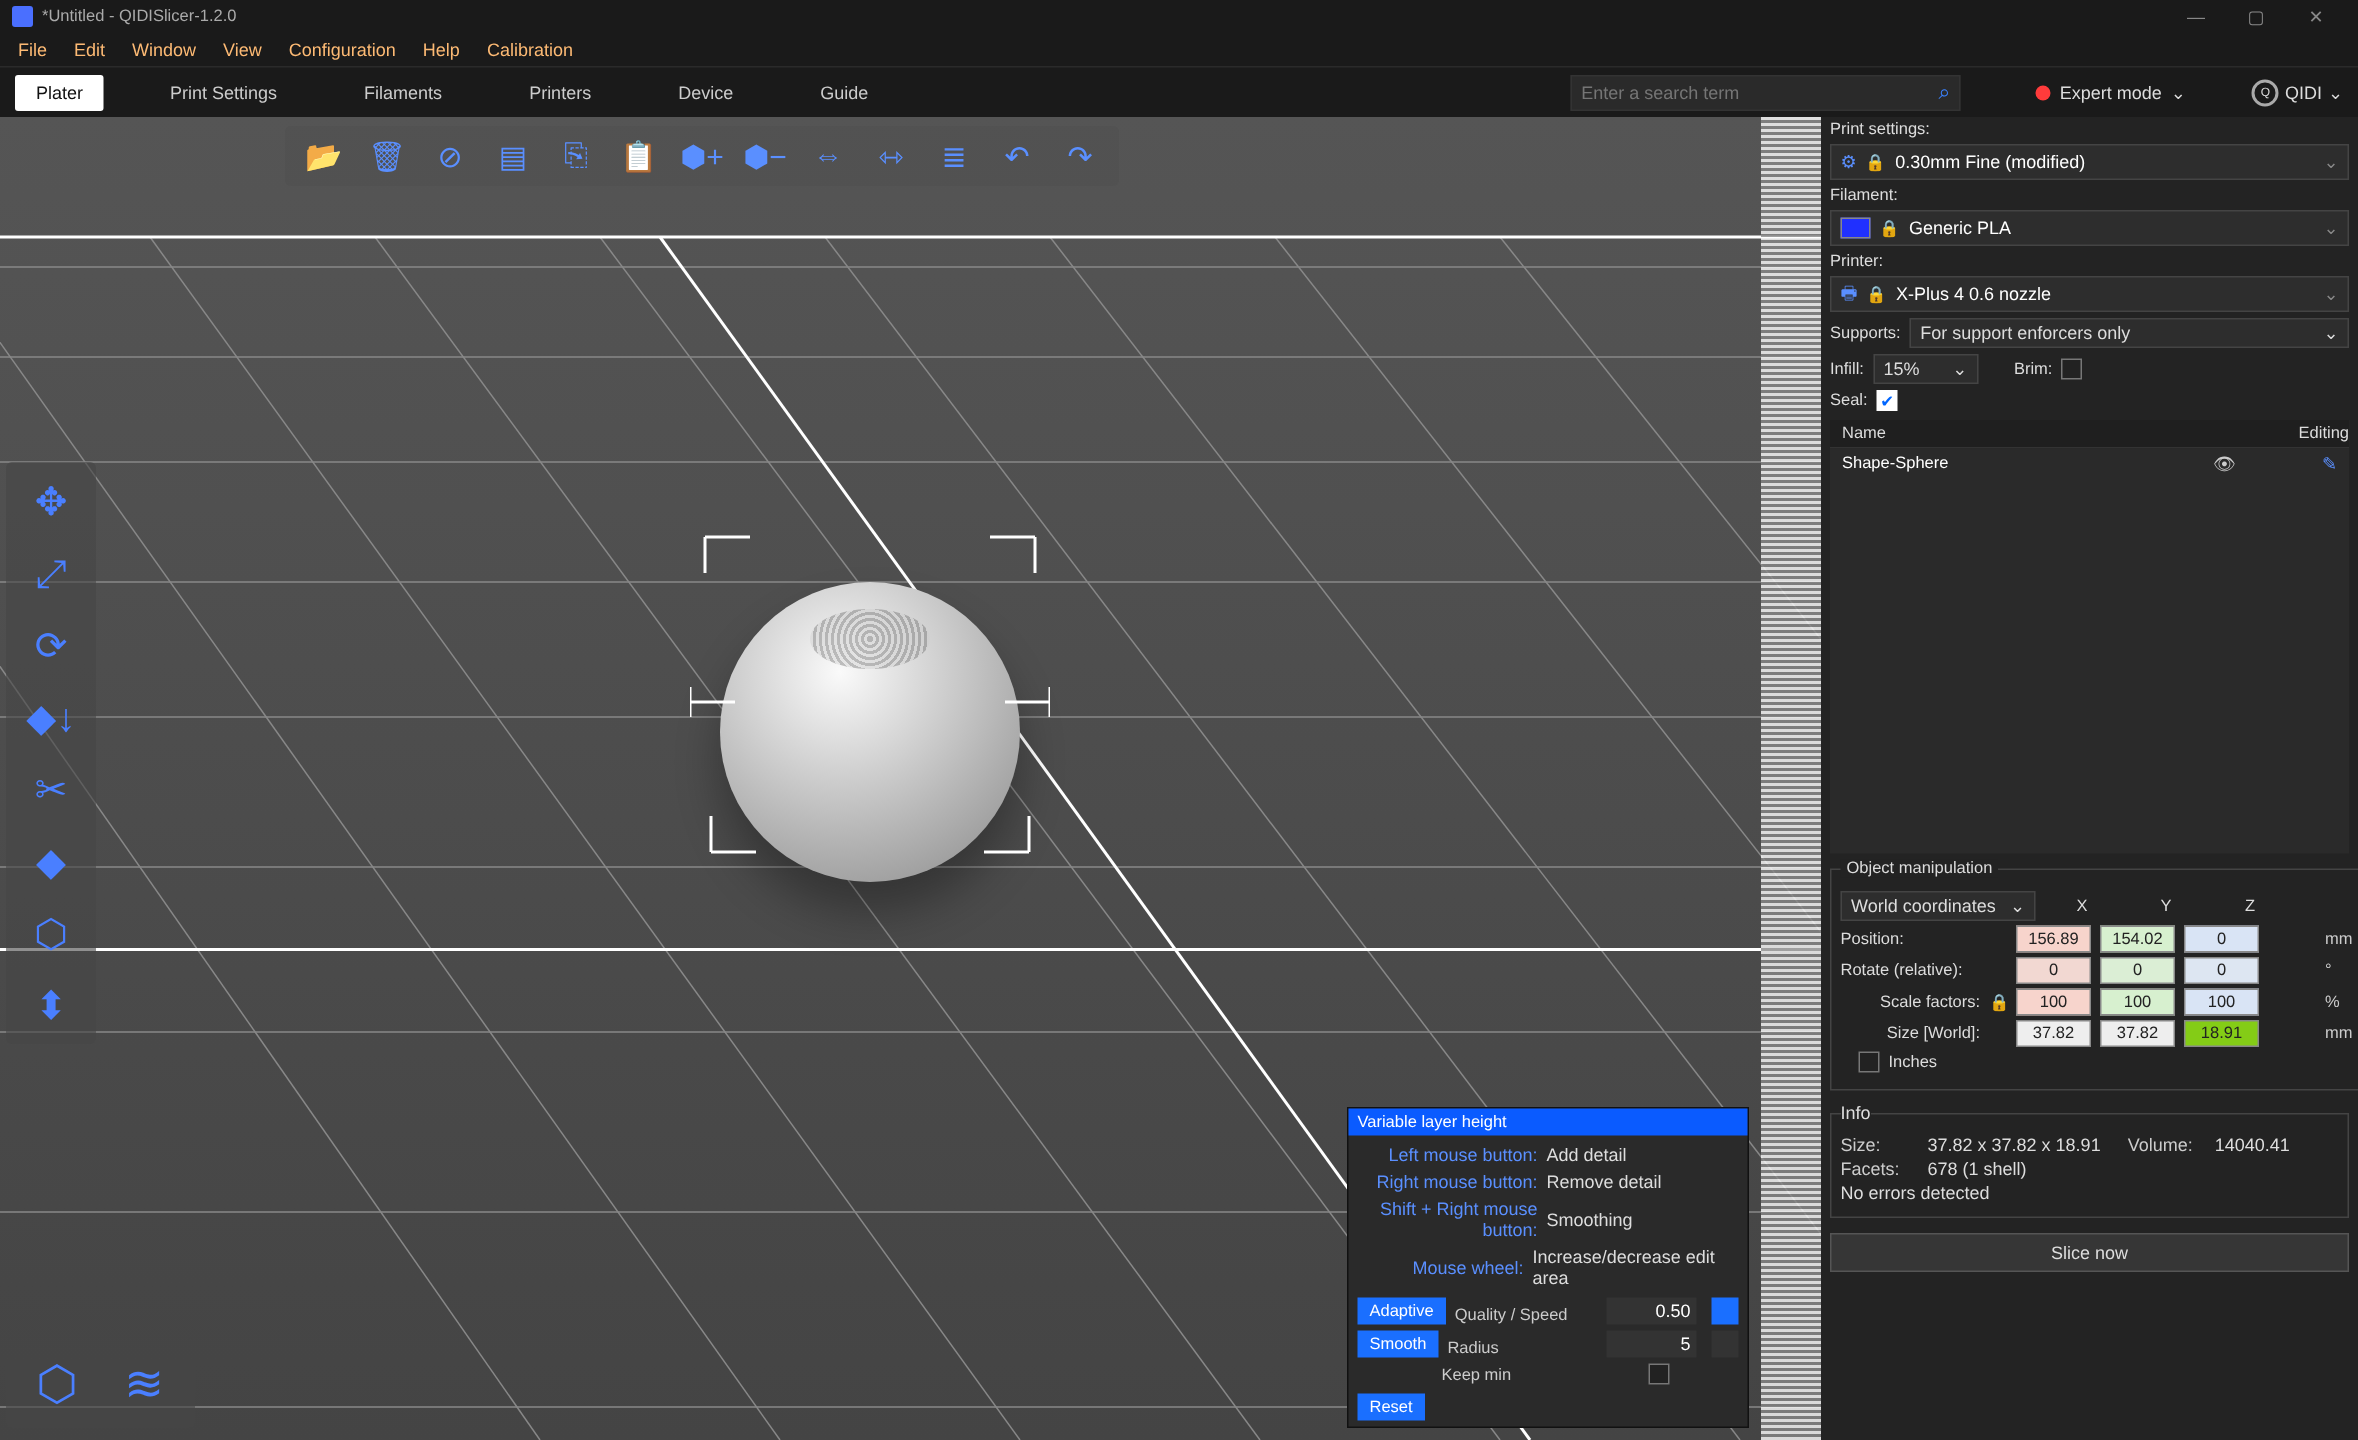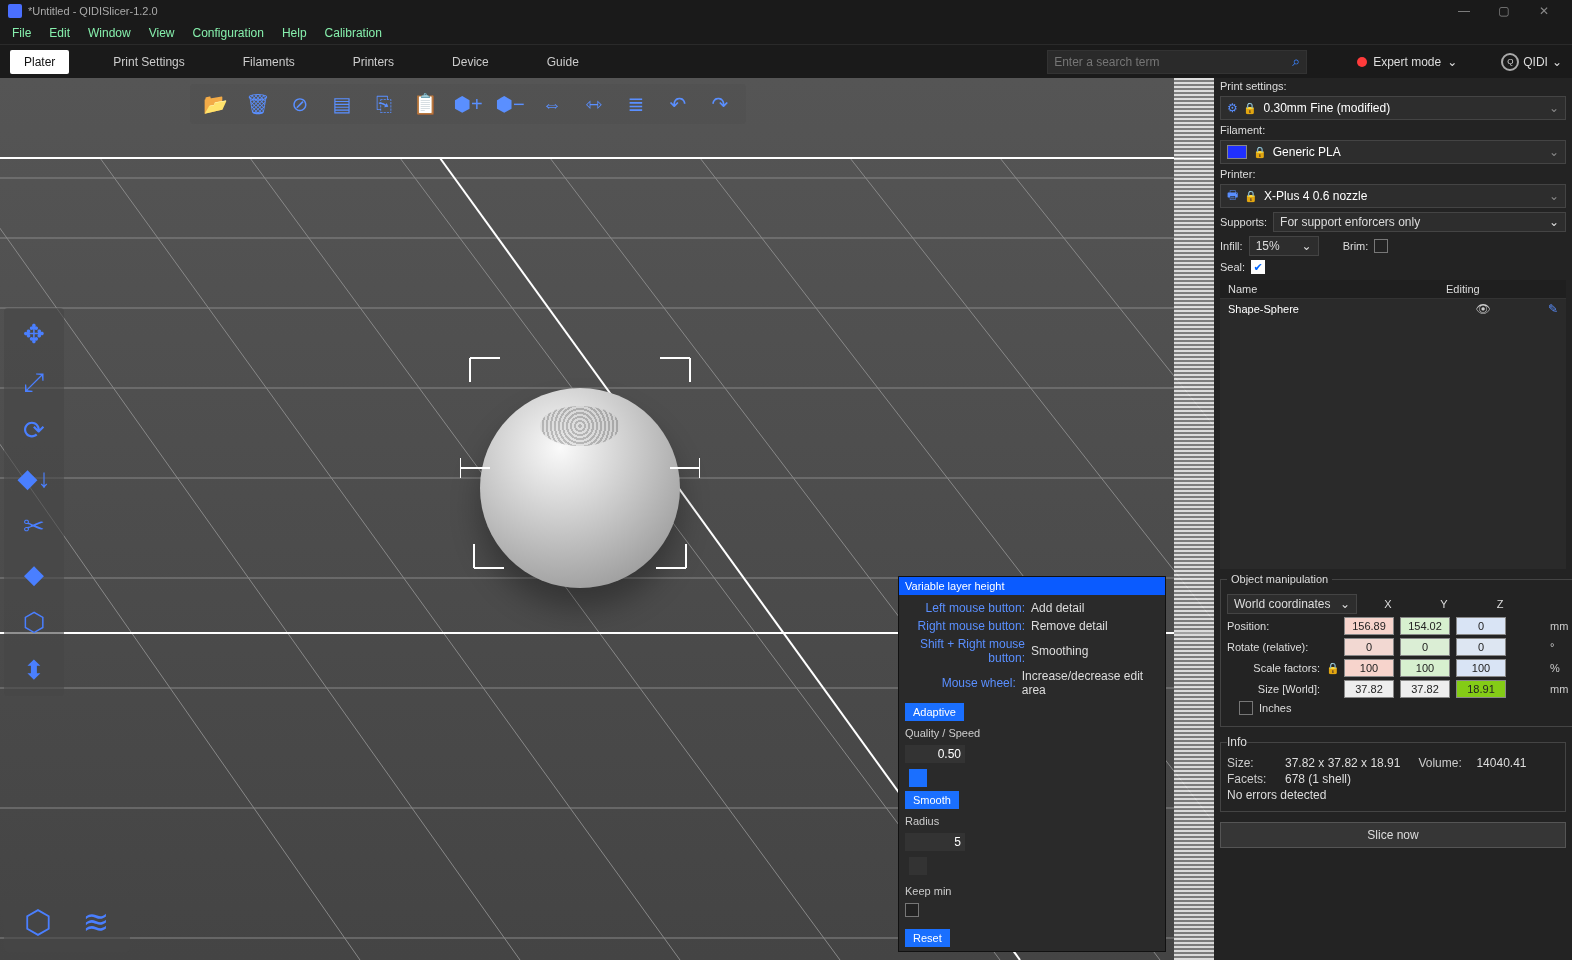--- a/index.html
+++ b/index.html
@@ -6,21 +6,21 @@
 body { background:#2a2a2a; width:1572px; height:960px; overflow:hidden; user-select:none; }
 
 
 .titlebar { height:22px; background:#1a1a1a; display:flex; align-items:center; padding:0 8px; }
 .titlebar .appicon { width:14px; height:14px; background:#4a6fff; border-radius:2px; margin-right:6px; }
 .titlebar .title { flex:1; font-size:11px; color:#aaa; }
 .titlebar .winbtn { width:40px; text-align:center; color:#888; font-size:12px; }
 
 
 .menubar { height:22px; background:#1a1a1a; display:flex; align-items:center; padding:0 4px; gap:2px; }
-.menubar .m { padding:2px 8px; color:#86efac; font-size:12px; }
+.menubar .m { padding:2px 8px; color:#fdba74; font-size:12px; }
 
 
 .tabsrow { height:34px; background:#1a1a1a; display:flex; align-items:center; padding:0 10px; gap:30px; border-top:1px solid #2a2a2a; }
 .tabsrow .tab { padding:5px 14px; color:#ccc; font-size:12px; }
 .tabsrow .tab.active { background:#fff; color:#111; border-radius:2px; }
 .tabsrow .spacer { flex:1; }
 .searchwrap { width:260px; height:24px; background:#2a2a2a; display:flex; align-items:center; padding:0 6px; border:1px solid #333; }
 .searchwrap input { flex:1; background:transparent; border:none; color:#aaa; font-size:12px; outline:none; }
 .searchwrap .sicon { color:#3a82ff; font-size:14px; }
 .expert { display:flex; align-items:center; gap:6px; color:#ccc; margin-left:20px; }
@@ -56,21 +56,21 @@
 
 .layerstrip { position:absolute; top:0; right:0; width:40px; height:100%; background:repeating-linear-gradient(#fff 0 2px,#888 2px 4px); opacity:.8; }
 
 
 .vlh { position:absolute; right:48px; bottom:8px; width:268px; background:#2a2a2a; border:1px solid #111; }
 .vlh .hdr { background:#0a5bff; color:#fff; padding:3px 6px; font-size:11px; }
 .vlh .body { padding:4px 6px; }
 .vlh .row { display:flex; align-items:center; padding:2px 0; font-size:11px; }
 .vlh .row .k { color:#5a8fff; width:126px; text-align:right; padding-right:6px; }
 .vlh .row .v { color:#ddd; }
-.vlh .btnrow { display:flex; align-items:flex-start; gap:6px; margin-top:4px;flex-direction:column; }
+.vlh .btnrow { display:flex; align-items:flex-end; gap:6px; margin-top:4px; }
 .vlh .btn { background:#1a6fff; color:#fff; padding:3px 8px; font-size:11px; }
 .vlh .slab { flex:1; color:#ccc; font-size:11px; }
 .vlh .sval { width:60px; text-align:right; color:#fff; background:#333; padding:2px 4px; }
 .vlh .actn { width:18px; height:18px; background:#1a6fff; margin-left:4px; }
 
 
 .rp .sec { padding:2px 6px; font-size:11px; color:#ddd; }
 .rp .drop { margin:2px 6px; height:24px; background:#2d2d2d; border:1px solid #444; display:flex; align-items:center; padding:0 6px; gap:6px; }
 .rp .drop .dicon { font-size:12px; color:#5a8fff; }
 .rp .drop .lock { font-size:11px; color:#ccc; }
@@ -79,21 +79,21 @@
 .rp .inline { display:flex; align-items:center; gap:6px; padding:2px 6px; }
 .rp .inline .lbl { font-size:11px; color:#ddd; }
 .rp .inline .sel { height:20px; background:#2d2d2d; border:1px solid #444; padding:0 6px; color:#fff; font-size:11px; flex:1; display:flex; align-items:center; justify-content:space-between; }
 .rp .chk { width:14px; height:14px; background:#fff; display:inline-flex; align-items:center; justify-content:center; color:#06f; font-size:11px; }
 .swatch { width:20px; height:14px; background:#2030ff; border:1px solid #888; }
 
 
 .objlist { margin:4px 6px 0 6px; }
 .objlist .lh { display:flex; background:#1f1f1f; border-bottom:1px solid #333; }
 .objlist .lh .c1 { flex:1; padding:3px 8px; color:#ddd; font-size:11px; }
-.objlist .lh .c2 { width:120px; text-align:left; padding:3px 0; font-size:11px; }
+.objlist .lh .c2 { width:120px; text-align:right; padding:3px 0; font-size:11px; }
 .objlist .li { display:flex; align-items:center; padding:3px 8px; }
 .objlist .li .nm { flex:1; color:#fff; font-size:11px; }
 .objlist .li .eye { width:30px; text-align:center; color:#ccc; }
 .objlist .li .ed { width:60px; text-align:right; color:#5a8fff; }
 .objlist .body { height:270px; background:#2a2a2a; }
 
 
 .om { margin:4px 6px; }
 .om legend, .fieldhdr { font-size:11px; color:#ddd; background:#232323; padding:0 4px; }
 fieldset { border:1px solid #444; padding:6px 22px 8px 6px; }

